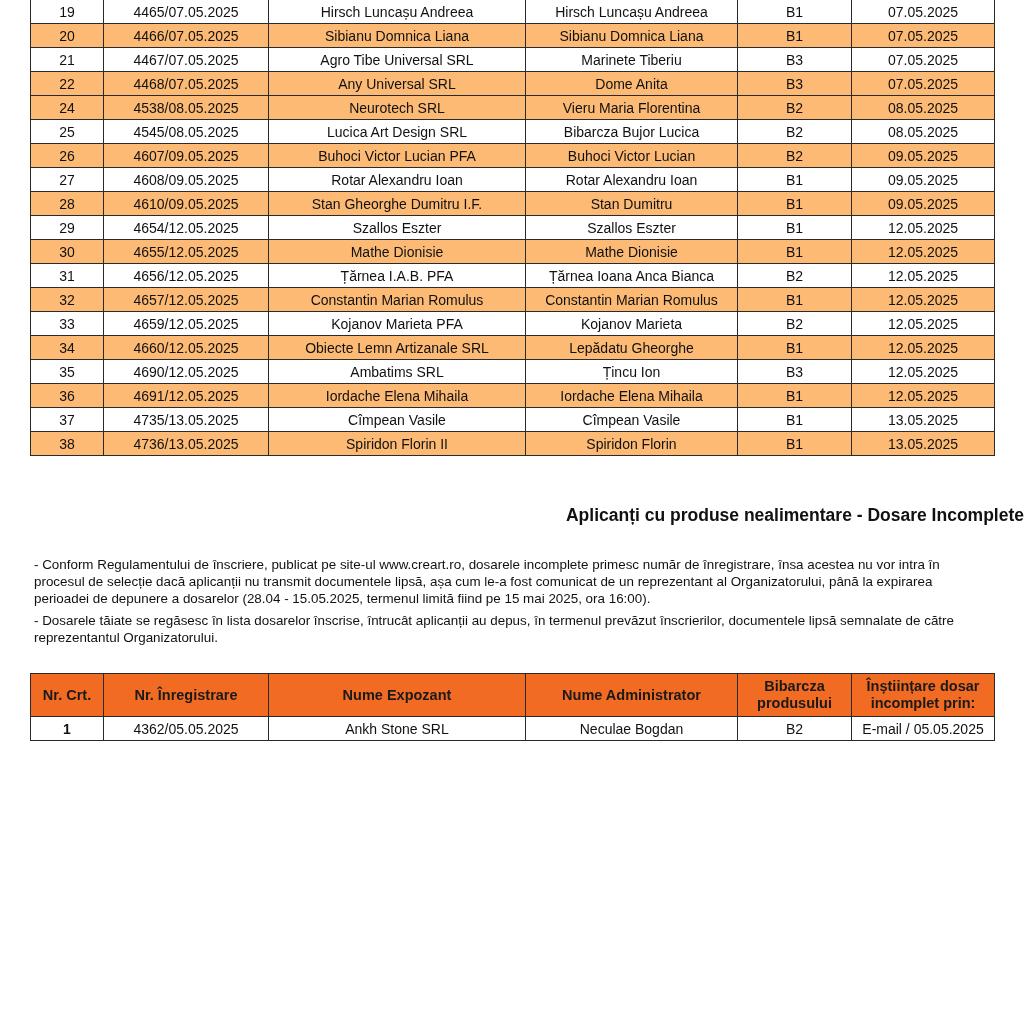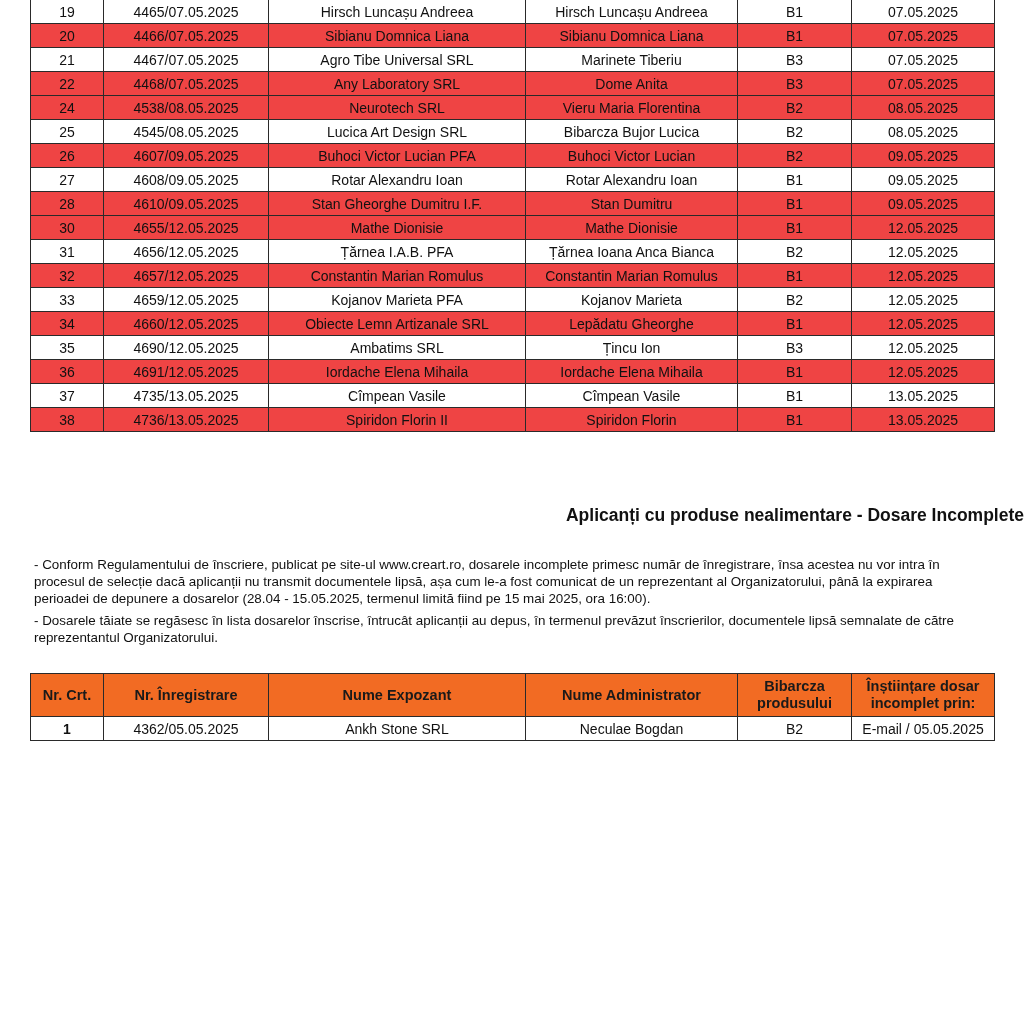--- a/index.html
+++ b/index.html
@@ -38,21 +38,21 @@
       height: 23px;
       padding: 0 2px;
       font-size: 14px;
       text-align: center;
       vertical-align: middle;
       white-space: nowrap;
       overflow: hidden;
       line-height: 1;
     }
     #main-table tr.alt td {
-      background: #ef4444;
+      background: #fdba74;
     }
     #main-table tr.plain td {
       background: #ffffff;
     }
 
     .section-title {
       position: absolute;
       left: 0;
       width: 1024px;
       top: 505px;
@@ -137,21 +137,21 @@
         <td>21</td>
         <td>4467/07.05.2025</td>
         <td>Agro Tibe Universal SRL</td>
         <td>Marinete Tiberiu</td>
         <td>B3</td>
         <td>07.05.2025</td>
       </tr>
       <tr class="alt">
         <td>22</td>
         <td>4468/07.05.2025</td>
-        <td>Any Laboratory SRL</td>
+        <td>Any Universal SRL</td>
         <td>Dome Anita</td>
         <td>B3</td>
         <td>07.05.2025</td>
       </tr>
       <tr class="alt">
         <td>24</td>
         <td>4538/08.05.2025</td>
         <td>Neurotech SRL</td>
         <td>Vieru Maria Florentina</td>
         <td>B2</td>
@@ -181,20 +181,28 @@
         <td>B1</td>
         <td>09.05.2025</td>
       </tr>
       <tr class="alt">
         <td>28</td>
         <td>4610/09.05.2025</td>
         <td>Stan Gheorghe Dumitru I.F.</td>
         <td>Stan  Dumitru</td>
         <td>B1</td>
         <td>09.05.2025</td>
+      </tr>
+      <tr class="plain">
+        <td>29</td>
+        <td>4654/12.05.2025</td>
+        <td>Szallos Eszter</td>
+        <td>Szallos Eszter</td>
+        <td>B1</td>
+        <td>12.05.2025</td>
       </tr>
       <tr class="alt">
         <td>30</td>
         <td>4655/12.05.2025</td>
         <td>Mathe Dionisie</td>
         <td>Mathe Dionisie</td>
         <td>B1</td>
         <td>12.05.2025</td>
       </tr>
       <tr class="plain">

